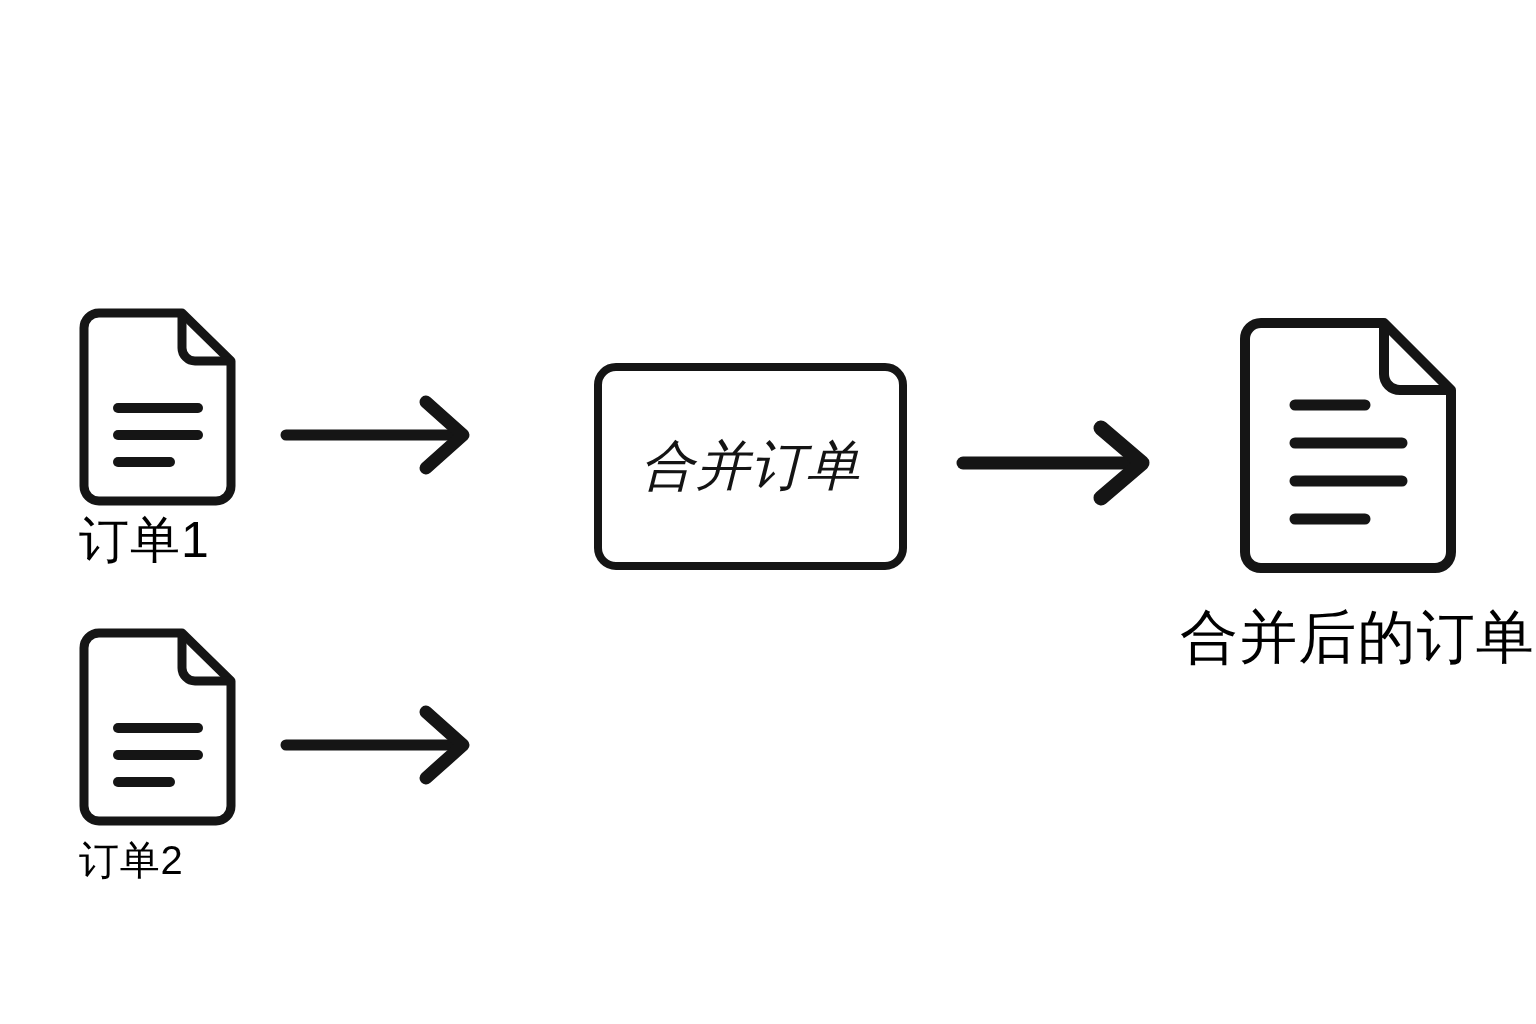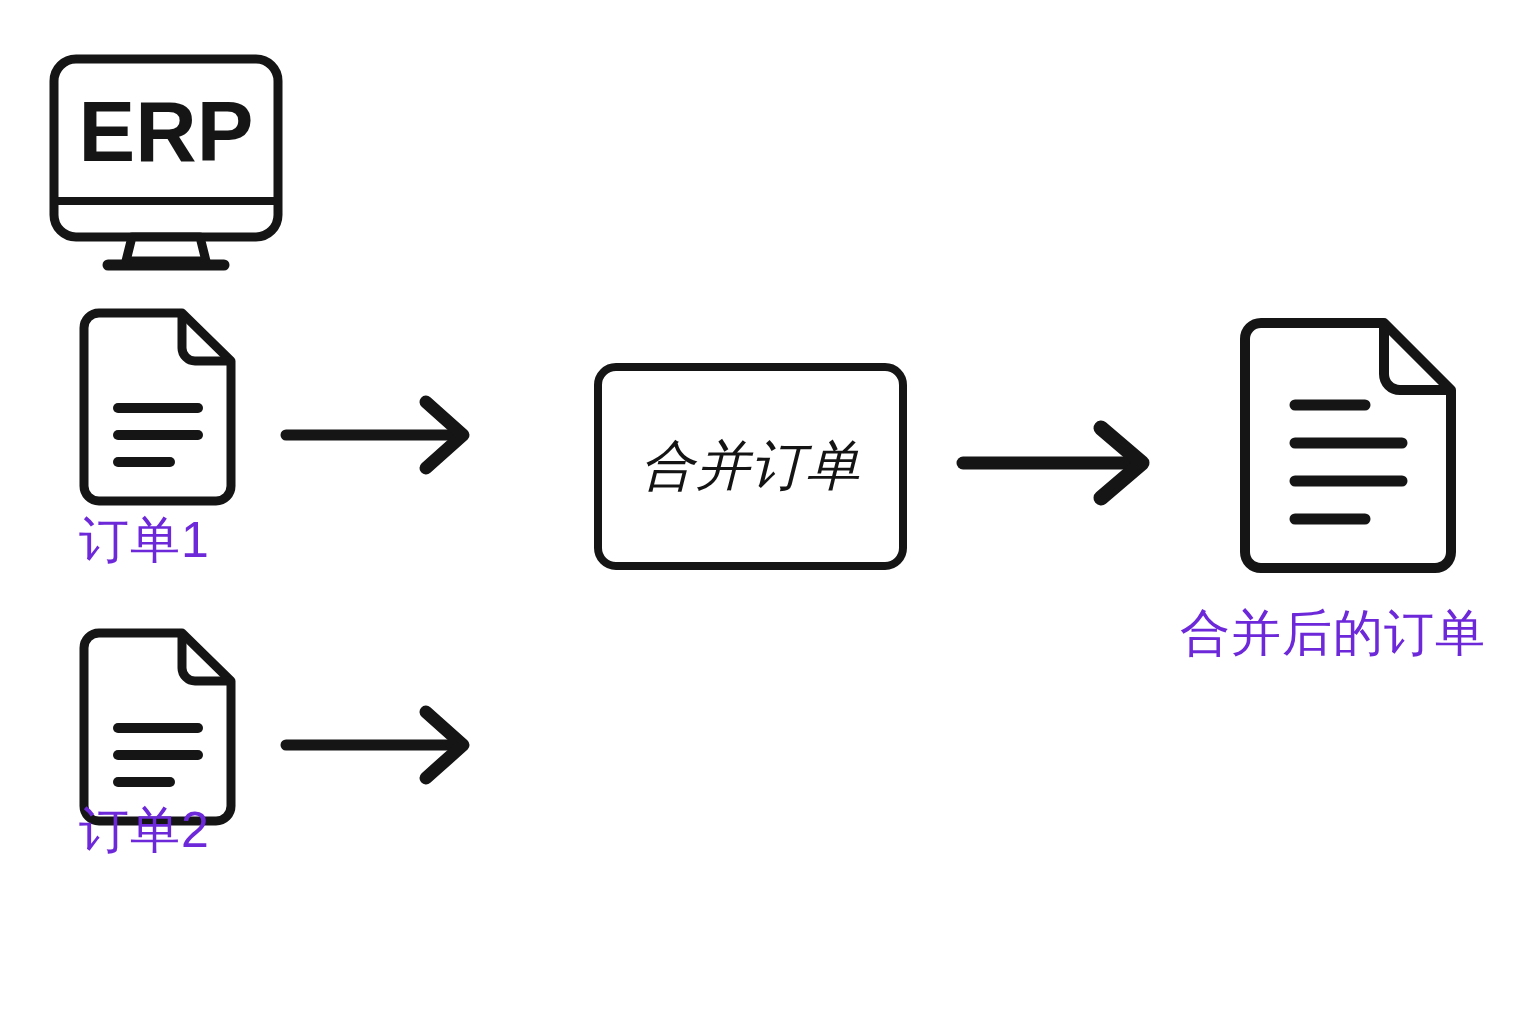--- a/index.html
+++ b/index.html
@@ -20,36 +20,36 @@
     inset: 0;
     width: 1536px;
     height: 1024px;
   }
   .node {
     position: absolute;
   }
   .label {
     position: absolute;
     font-family: "Liberation Sans", "DejaVu Sans", sans-serif;
-    color: #6d28d9;
+    color: #000000;
     letter-spacing: 0.02em;
     white-space: nowrap;
     line-height: 1;
   }
 
   
   #erp-icon { left: 46px; top: 46px; width: 240px; height: 230px; }
 
   
   #doc-order-1 { left: 70px; top: 302px; width: 172px; height: 210px; }
   #doc-order-2 { left: 70px; top: 622px; width: 172px; height: 210px; }
 
   
   #label-order-1 { left: 79px; top: 515px; font-size: 50px; }
-  #label-order-2 { left: 79px; top: 805px; font-size: 50px; }
+  #label-order-2 { left: 79px; top: 840px; font-size: 40px; }
 
   
   #arrow-order-1 { left: 278px; top: 390px; width: 210px; height: 90px; }
   #arrow-order-2 { left: 278px; top: 700px; width: 210px; height: 90px; }
   #arrow-merge-out { left: 955px; top: 418px; width: 210px; height: 90px; }
 
   
   #merge-box {
     left: 594px;
     top: 363px;
@@ -72,38 +72,29 @@
     align-items: center;
     justify-content: center;
     font-size: 54px;
     color: #141414;
     letter-spacing: 0.02em;
   }
 
   
   #doc-merged { left: 1232px; top: 312px; width: 232px; height: 268px; }
 
-  #label-merged { left: 1180px; top: 608px; font-size: 50px; }
+  #label-merged { left: 1180px; top: 608px; font-size: 58px; }
 
   svg { display: block; overflow: visible; }
 </style>
 </head>
 <body>
 
 <div class="canvas">
 
-  <div class="node" id="erp-icon">
-    <svg width="240" height="230" viewBox="0 0 240 230" fill="none">
-      <rect x="8" y="13" width="224" height="178" rx="22" ry="22" stroke="#151515" stroke-width="9" fill="#ffffff"></rect>
-      <line x1="10" y1="155" x2="230" y2="155" stroke="#151515" stroke-width="8"></line>
-      <path d="M86 191 L80 215 L160 215 L154 191 Z" stroke="#151515" stroke-width="9" fill="#ffffff" stroke-linejoin="round"></path>
-      <line x1="62" y1="219" x2="178" y2="219" stroke="#151515" stroke-width="11" stroke-linecap="round"></line>
-      <text x="120" y="115" text-anchor="middle" font-family="Liberation Sans, DejaVu Sans, sans-serif" font-size="85" font-weight="bold" fill="#151515">ERP</text>
-    </svg>
-  </div>
 
   <div class="node" id="doc-order-1">
     <svg width="172" height="210" viewBox="0 0 172 210" fill="none">
       <path d="M14 26 C14 17.7 20.7 11 29 11 L112 11 L161 59 L161 184
                C161 192.3 154.3 199 146 199 L29 199
                C20.7 199 14 192.3 14 184 Z" stroke="#151515" stroke-width="9" fill="#ffffff" stroke-linejoin="round"></path>
       <path d="M112 11 L112 46 C112 53 118 59 125 59 L161 59" stroke="#151515" stroke-width="9" fill="none" stroke-linejoin="round"></path>
       <line x1="48" y1="106" x2="128" y2="106" stroke="#151515" stroke-width="10" stroke-linecap="round"></line>
       <line x1="48" y1="133" x2="128" y2="133" stroke="#151515" stroke-width="10" stroke-linecap="round"></line>
       <line x1="48" y1="160" x2="100" y2="160" stroke="#151515" stroke-width="10" stroke-linecap="round"></line>

